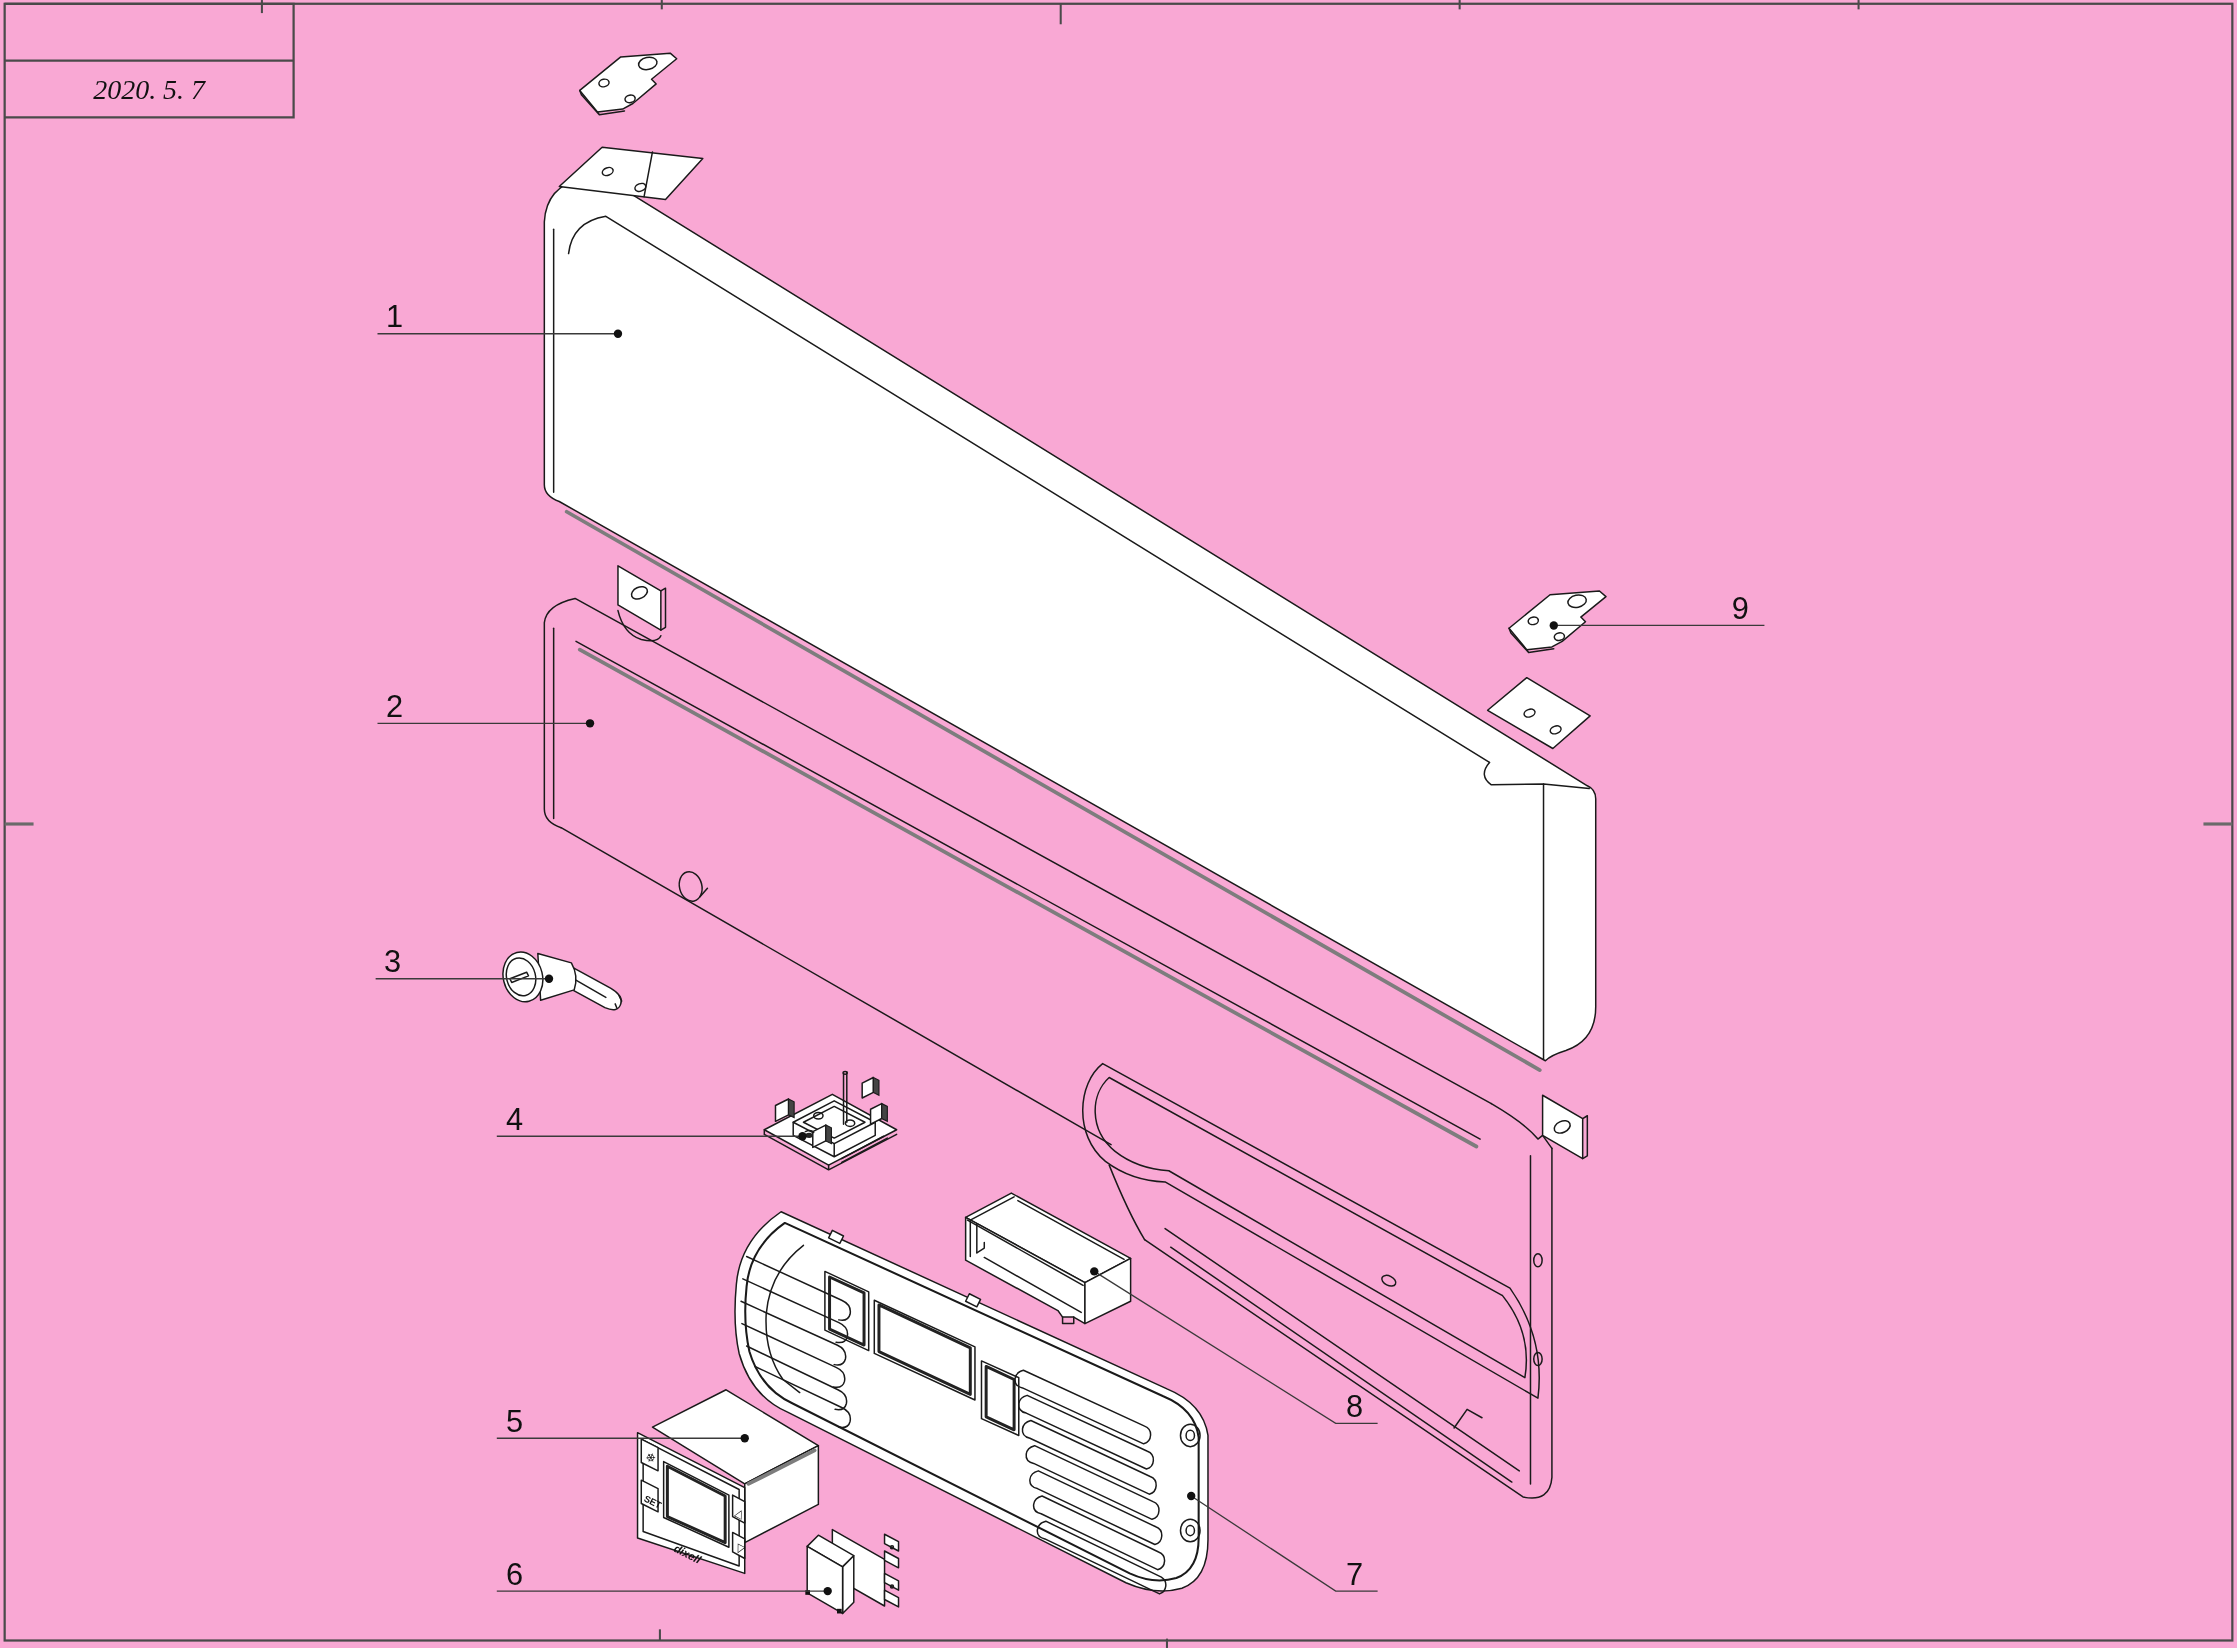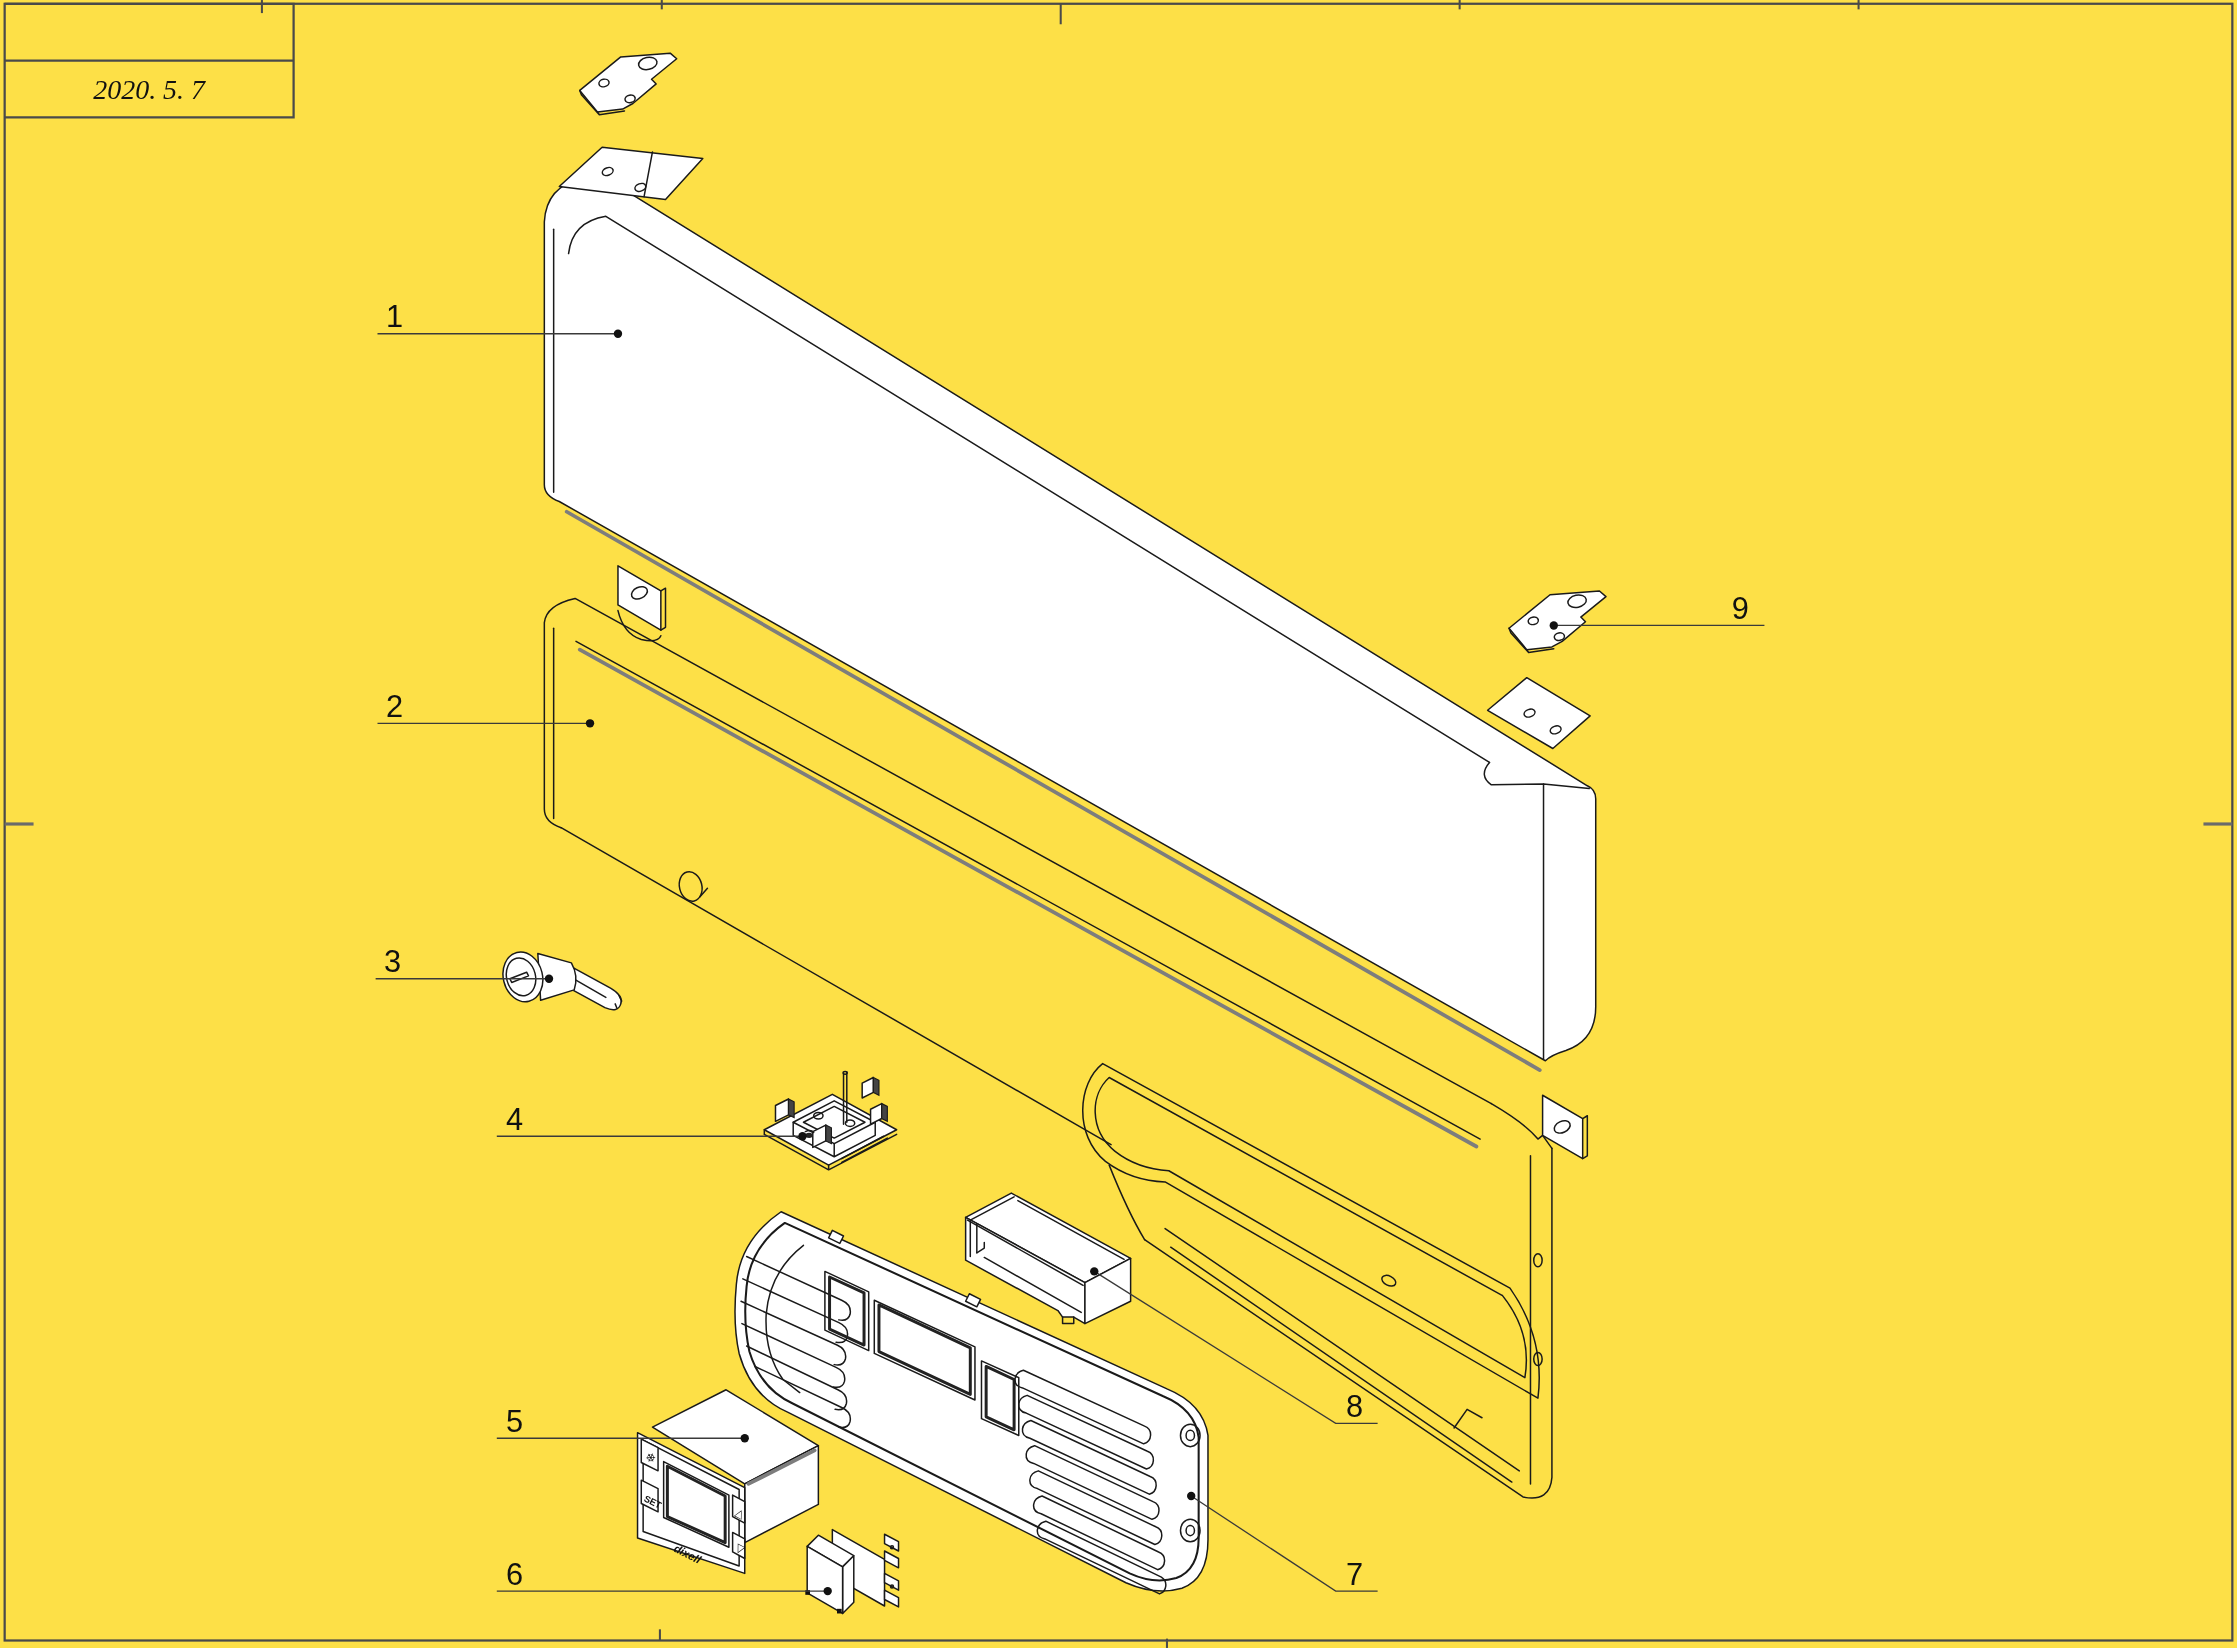--- a/index.html
+++ b/index.html
@@ -1,16 +1,16 @@
 <!DOCTYPE html>
 <html style="font-size:15px"><head>
 <meta charset="utf-8">
 <style>
   html,body{margin:0;padding:0;background:#ffffff;}
-  .stage{width:2237px;height:1648px;position:relative;background:#fde047;
+  .stage{width:2237px;height:1648px;position:relative;background:#f9a8d4;
          font-family:"Liberation Sans",sans-serif;}
   svg{display:block;}
   .ln{fill:none;stroke:#1a1a1a;stroke-width:1.6;stroke-linejoin:round;stroke-linecap:round;}
   .fw{fill:#ffffff;stroke:#1a1a1a;stroke-width:1.6;stroke-linejoin:round;}
   .thick{fill:none;stroke:#7d7d7d;stroke-width:4;stroke-linecap:round;}
   .dark{fill:none;stroke:#222222;stroke-width:3.2;stroke-linejoin:round;}
   .frame{fill:none;stroke:#4a4a4a;stroke-width:2.4;}
   .tick{stroke:#4a4a4a;stroke-width:2.2;}
   .ctick{stroke:#6a6a6a;stroke-width:3.4;}
   .leader{fill:none;stroke:#3a3a3a;stroke-width:1.4;}

